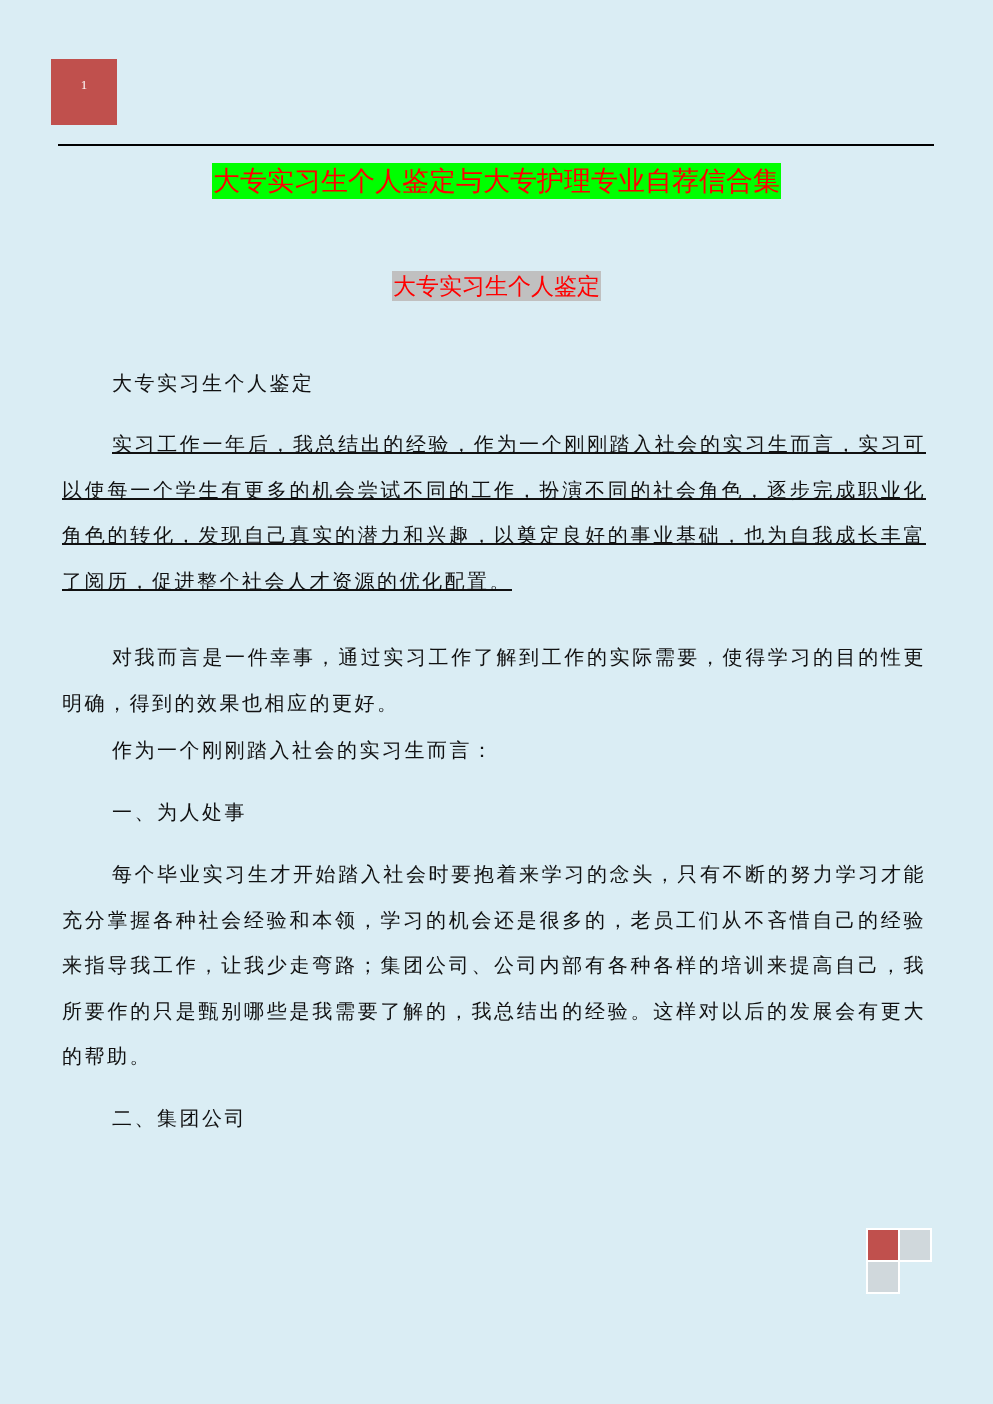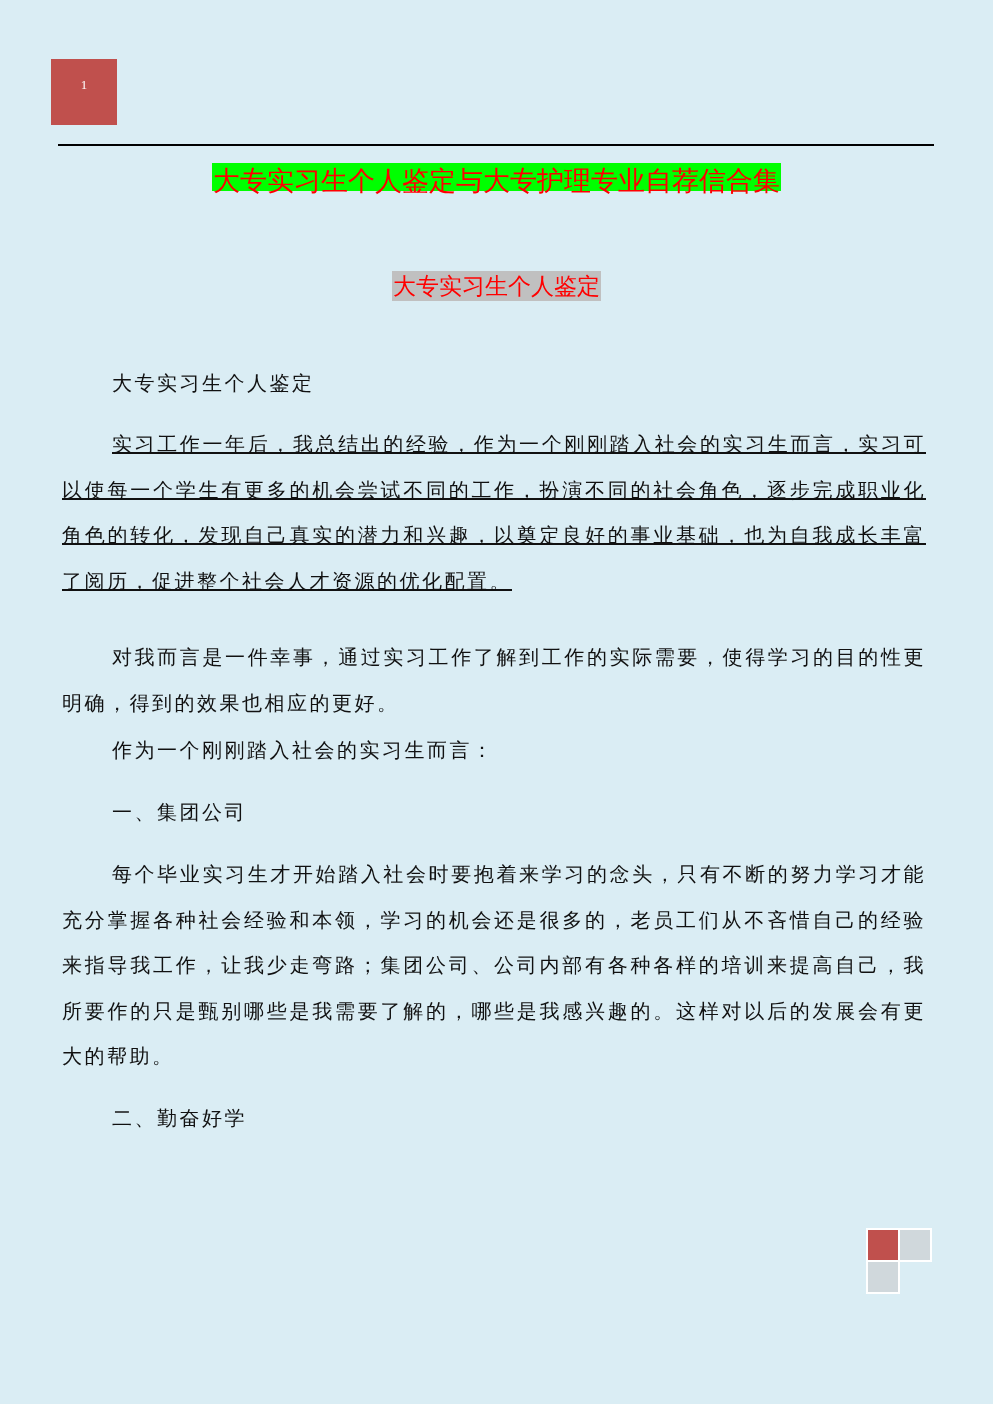--- a/index.html
+++ b/index.html
@@ -46,21 +46,21 @@
       width: 993px;
       text-align: center;
     }
     .main-title {
       display: inline-block;
       background: #00ff00;
       color: #ff0000;
       font-family: "DejaVu Serif", "Liberation Serif", serif;
       font-size: 27px;
       line-height: 36px;
-      height: 28px;
+      height: 36px;
       padding: 0 1px;
       white-space: nowrap;
       letter-spacing: 0px;
     }
     .sub-title-wrap {
       position: absolute;
       left: 0;
       top: 271px;
       width: 993px;
       text-align: center;
@@ -147,28 +147,28 @@
 
 <div class="body-text" style="top: 635px;">
   <p class="para indent">对我而言是一件幸事，通过实习工作了解到工作的实际需要，使得学习的目的性更明确，得到的效果也相应的更好。</p>
 </div>
 
 <div class="body-text" style="top: 728px;">
   <p class="para indent">作为一个刚刚踏入社会的实习生而言：</p>
 </div>
 
 <div class="body-text" style="top: 790px;">
-  <p class="para indent">一、集团公司</p>
+  <p class="para indent">一、为人处事</p>
 </div>
 
 <div class="body-text" style="top: 852px;">
-  <p class="para indent">每个毕业实习生才开始踏入社会时要抱着来学习的念头，只有不断的努力学习才能充分掌握各种社会经验和本领，学习的机会还是很多的，老员工们从不吝惜自己的经验来指导我工作，让我少走弯路；集团公司、公司内部有各种各样的培训来提高自己，我所要作的只是甄别哪些是我需要了解的，哪些是我感兴趣的。这样对以后的发展会有更大的帮助。</p>
+  <p class="para indent">每个毕业实习生才开始踏入社会时要抱着来学习的念头，只有不断的努力学习才能充分掌握各种社会经验和本领，学习的机会还是很多的，老员工们从不吝惜自己的经验来指导我工作，让我少走弯路；集团公司、公司内部有各种各样的培训来提高自己，我所要作的只是甄别哪些是我需要了解的，我总结出的经验。这样对以后的发展会有更大的帮助。</p>
 </div>
 
 <div class="body-text" style="top: 1096px;">
-  <p class="para indent">二、勤奋好学</p>
+  <p class="para indent">二、集团公司</p>
 </div>
 
 <div class="deco">
   <div class="deco-sq deco-red"></div>
   <div class="deco-sq deco-gray1"></div>
   <div class="deco-sq deco-gray2"></div>
 </div>
 
 </body></html>

